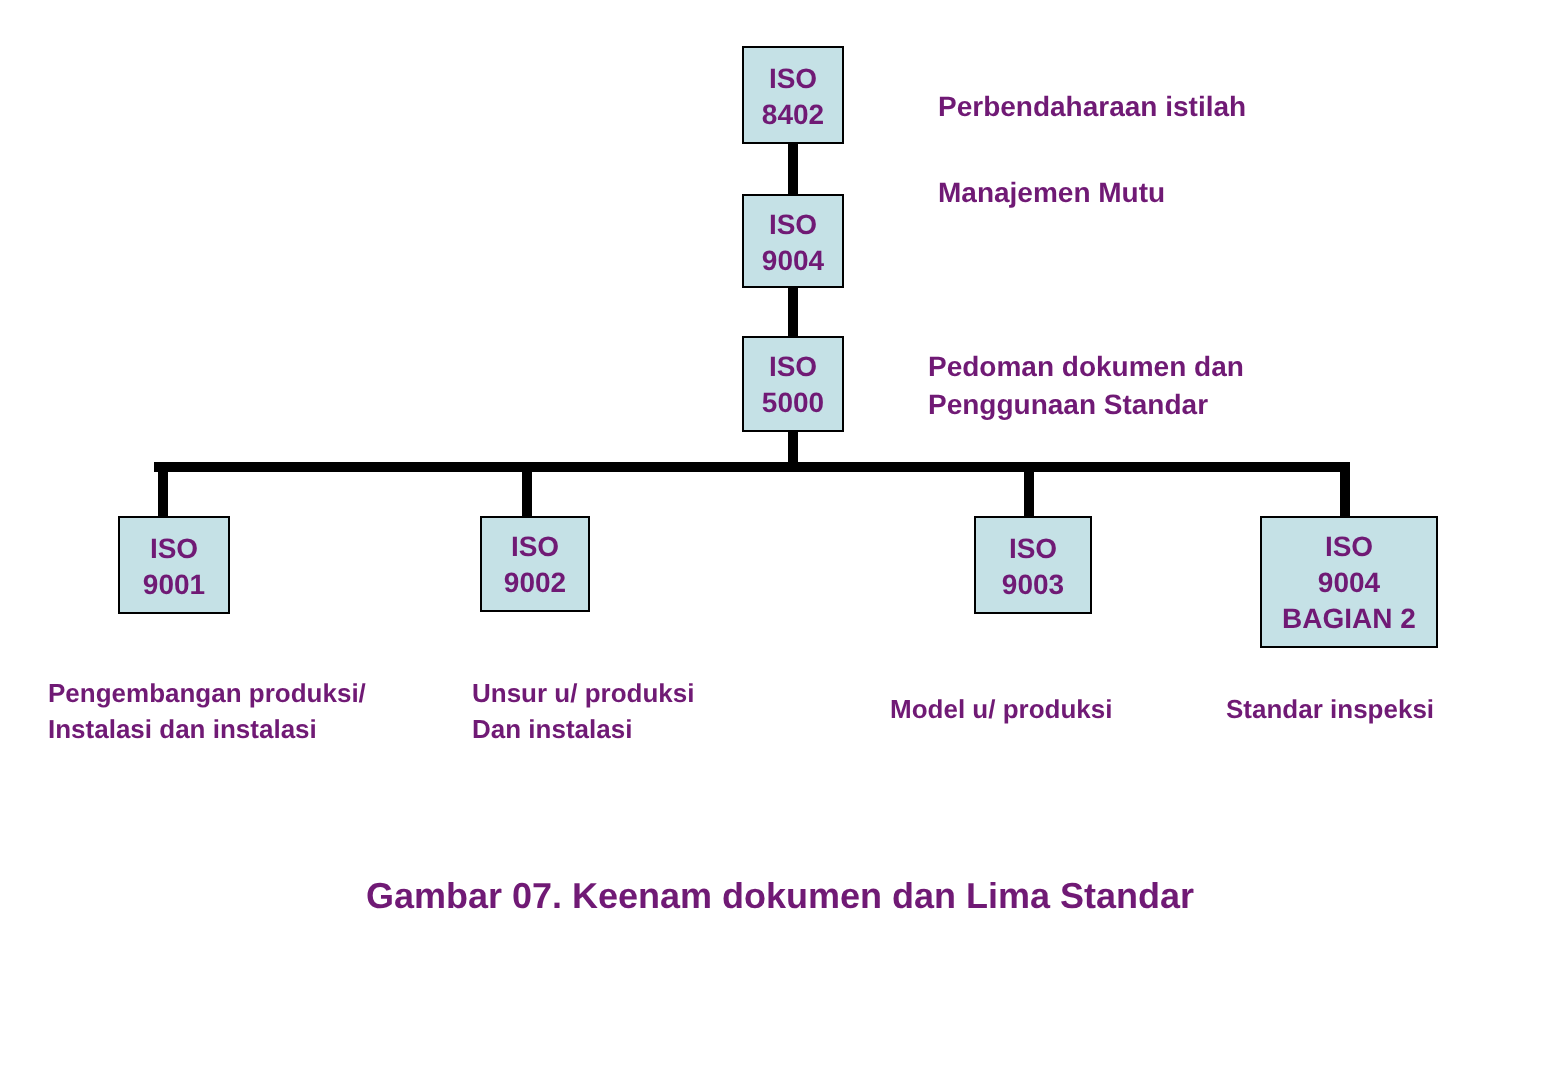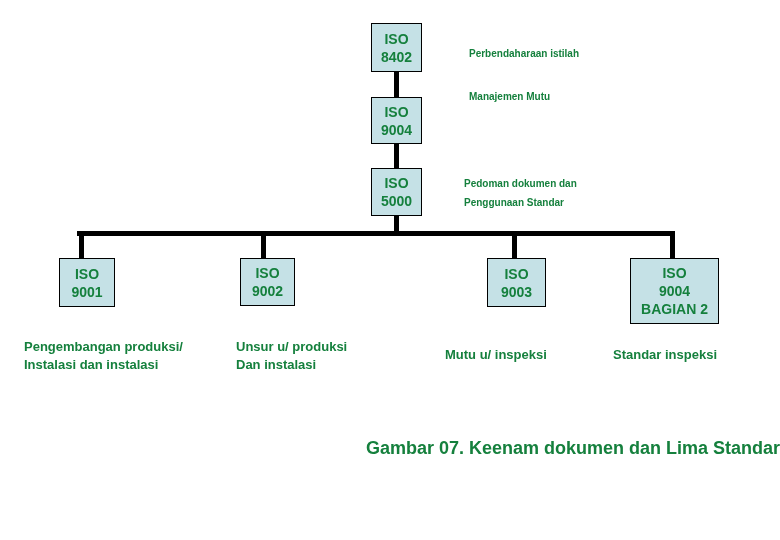--- a/index.html
+++ b/index.html
@@ -6,21 +6,21 @@
     margin: 0;
     padding: 0;
     background: #ffffff;
   }
   .slide {
     position: relative;
     width: 780px;
     height: 540px;
     background: var(--bg, #ffffff);
     font-family: "Liberation Sans", sans-serif;
-    color: #15803d;
+    color: #701a75;
     overflow: hidden;
   }
   .box {
     position: absolute;
     background: var(--box-fill, #c5e1e6);
     border: 1.5px solid var(--box-border, #000000);
     box-sizing: border-box;
     display: flex;
     flex-direction: column;
     align-items: center;
@@ -30,37 +30,37 @@
     line-height: 18px;
     text-align: center;
   }
   .line {
     position: absolute;
     background: var(--line-color, #000000);
   }
   .side-label {
     position: absolute;
     font-weight: bold;
-    font-size: 10px;
+    font-size: 14px;
     line-height: 19px;
     white-space: nowrap;
   }
   .desc {
     position: absolute;
     font-weight: bold;
     font-size: 13px;
     line-height: 18px;
     white-space: nowrap;
   }
   .caption {
     position: absolute;
     left: 0;
     top: 438px;
     width: 780px;
-    text-align: right;
+    text-align: center;
     font-weight: bold;
     font-size: 18px;
   }
 
   
   .b8402   { left: 371px; top: 23px;  width: 51px; height: 49px; }
   .b9004   { left: 371px; top: 97px;  width: 51px; height: 47px; }
   .b9000   { left: 371px; top: 168px; width: 51px; height: 48px; }
   
   .b9001   { left: 59px;  top: 258px; width: 56px; height: 49px; }
@@ -147,21 +147,21 @@
 
   <div class="desc dt1">
     <div>Pengembangan produksi/</div>
     <div>Instalasi dan instalasi</div>
   </div>
   <div class="desc dt2">
     <div>Unsur u/ produksi</div>
     <div>Dan instalasi</div>
   </div>
   <div class="desc dt3">
-    <div>Mutu u/ inspeksi</div>
+    <div>Model u/ produksi</div>
   </div>
   <div class="desc dt4">
     <div>Standar inspeksi</div>
   </div>
 
   <div class="caption">Gambar 07. Keenam dokumen dan Lima Standar</div>
 
 </div>
 
 </body></html>

